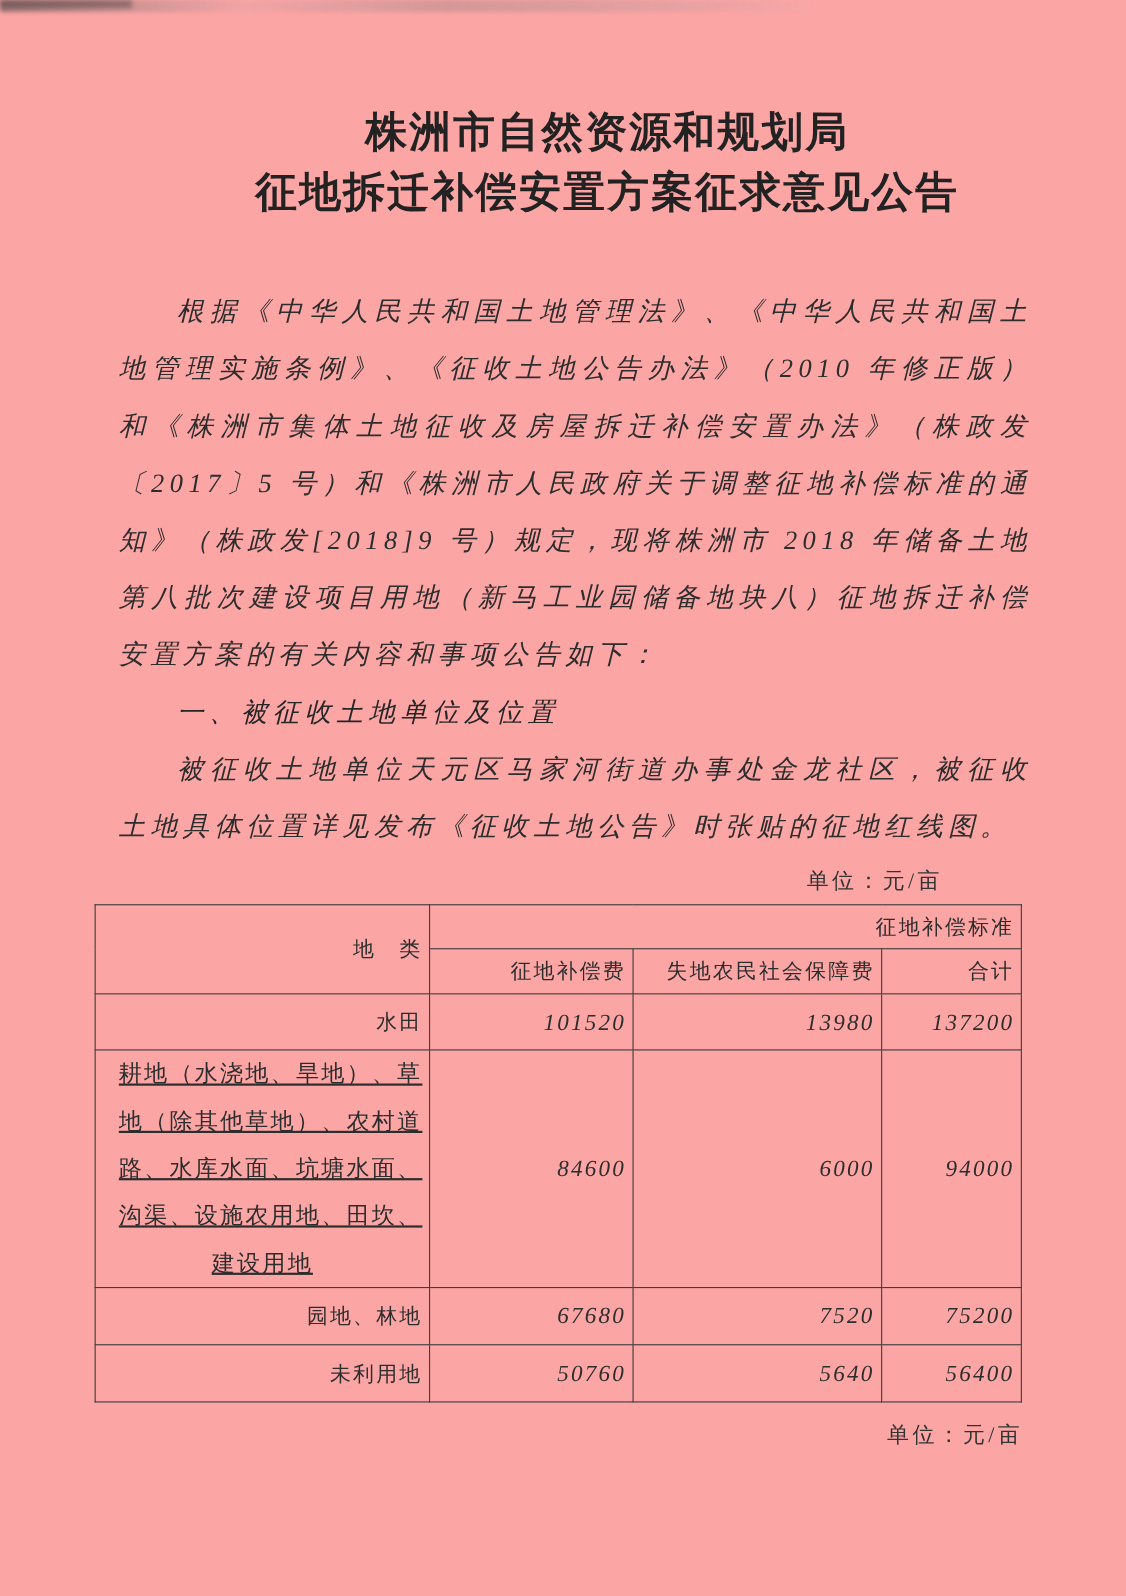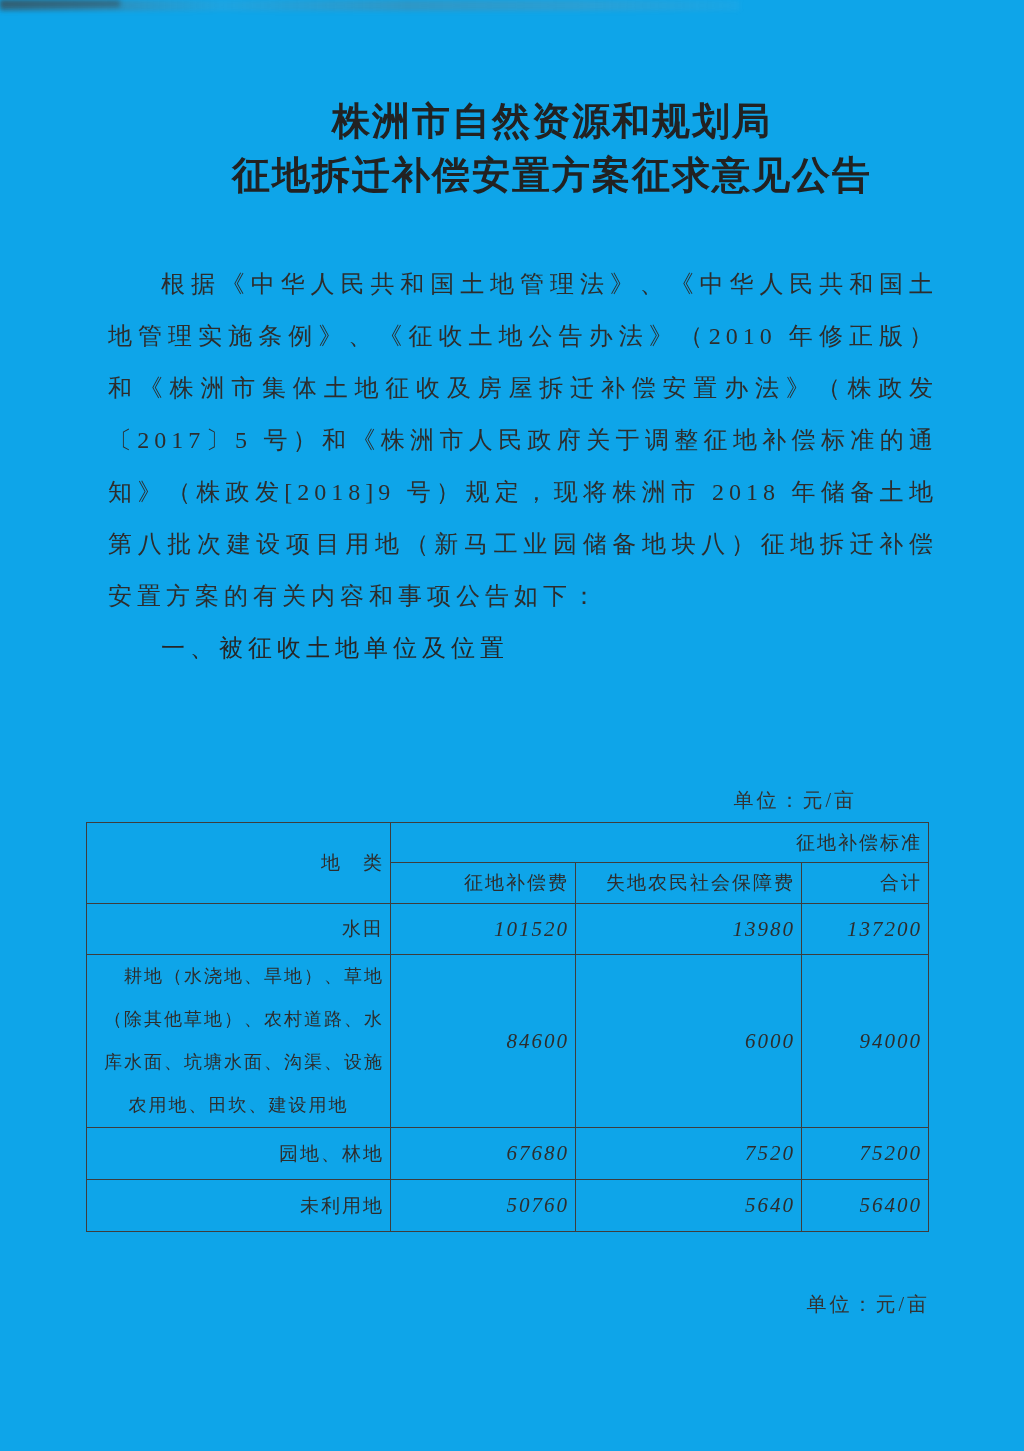--- a/index.html
+++ b/index.html
@@ -4,21 +4,21 @@
 <style>
   html, body { margin: 0; padding: 0; }
   body {
     width: 1024px; height: 1451px;
     background: #ffffff;
     font-family: "Liberation Serif", "DejaVu Serif", serif;
     color: #2d2d2d;
     position: relative;
     overflow: hidden;
   }
-  .page { position: absolute; inset: 0; background: #0ea5e9; }
+  .page { position: absolute; inset: 0; background: #fca5a5; }
 
   
   .scan-streak {
     position: absolute; top: 0; left: 0; width: 740px; height: 11px;
     background: linear-gradient(to right,
       rgba(70,70,70,0.50) 0%, rgba(110,110,110,0.28) 18%,
       rgba(160,160,160,0.10) 30%, rgba(120,120,120,0.30) 55%,
       rgba(140,140,140,0.22) 78%, rgba(200,200,200,0.05) 100%);
     filter: blur(2px);
   }
@@ -35,21 +35,21 @@
     line-height: 54px; letter-spacing: 2px;
     color: #222;
   }
 
   .body-block {
     position: absolute; top: 258px; left: 108px; width: 830px;
     font-size: 24px; line-height: 52px; letter-spacing: 5px;
     text-align: justify;
     color: #2d2d2d;
   }
-  .body-block p { margin: 0; text-indent: 53px; }
+  .body-block p { margin: 0; text-indent: 53px; font-style: italic; }
   .section-heading { margin: 0; text-indent: 53px; color: #262626; }
 
   .unit-label-top {
     position: absolute; top: 787px; left: 108px; width: 749px;
     text-align: right; font-size: 20px; letter-spacing: 3px; color: #333;
   }
   .unit-label-bottom {
     position: absolute; top: 1291px; left: 108px; width: 822px;
     text-align: right; font-size: 20px; letter-spacing: 3px; color: #333;
   }
@@ -72,40 +72,41 @@
   tr.row-tall td  { height: 172px; }
   tr.row-mid td   { height: 51px; }
 
   td.num {
     font-family: "Liberation Serif", "DejaVu Serif", serif;
     font-size: 21px; letter-spacing: 1px; font-style: italic;
   }
   td.land-multiline {
     text-align: justify; text-align-last: center;
     line-height: 43px; padding: 0 11px;
-    letter-spacing: 1.5px; font-size: 18px;
+    letter-spacing: 1.5px; font-size: 21px; text-decoration: underline;
   }
   td.land-type-hdr { letter-spacing: 2px; }
 </style>
 </head>
 <body>
 
 <div class="page">
 
   <div class="scan-streak"></div>
   <div class="scan-blob"></div>
 
   <div class="title-block">
     <div>株洲市自然资源和规划局</div>
     <div>征地拆迁补偿安置方案征求意见公告</div>
   </div>
 
   <div class="body-block">
     <p>根据《中华人民共和国土地管理法》、《中华人民共和国土地管理实施条例》、《征收土地公告办法》（2010 年修正版）和《株洲市集体土地征收及房屋拆迁补偿安置办法》（株政发〔2017〕5 号）和《株洲市人民政府关于调整征地补偿标准的通知》（株政发[2018]9 号）规定，现将株洲市 2018 年储备土地第八批次建设项目用地（新马工业园储备地块八）征地拆迁补偿安置方案的有关内容和事项公告如下：</p>
     <p class="section-heading">一、被征收土地单位及位置</p>
+    <p>被征收土地单位天元区马家河街道办事处金龙社区，被征收土地具体位置详见发布《征收土地公告》时张贴的征地红线图。</p>
   </div>
 
   <div class="unit-label-top">单位：元/亩</div>
 
   <table class="comp-table">
     <colgroup>
       <col style="width:304px">
       <col style="width:185px">
       <col style="width:226px">
       <col style="width:127px">

